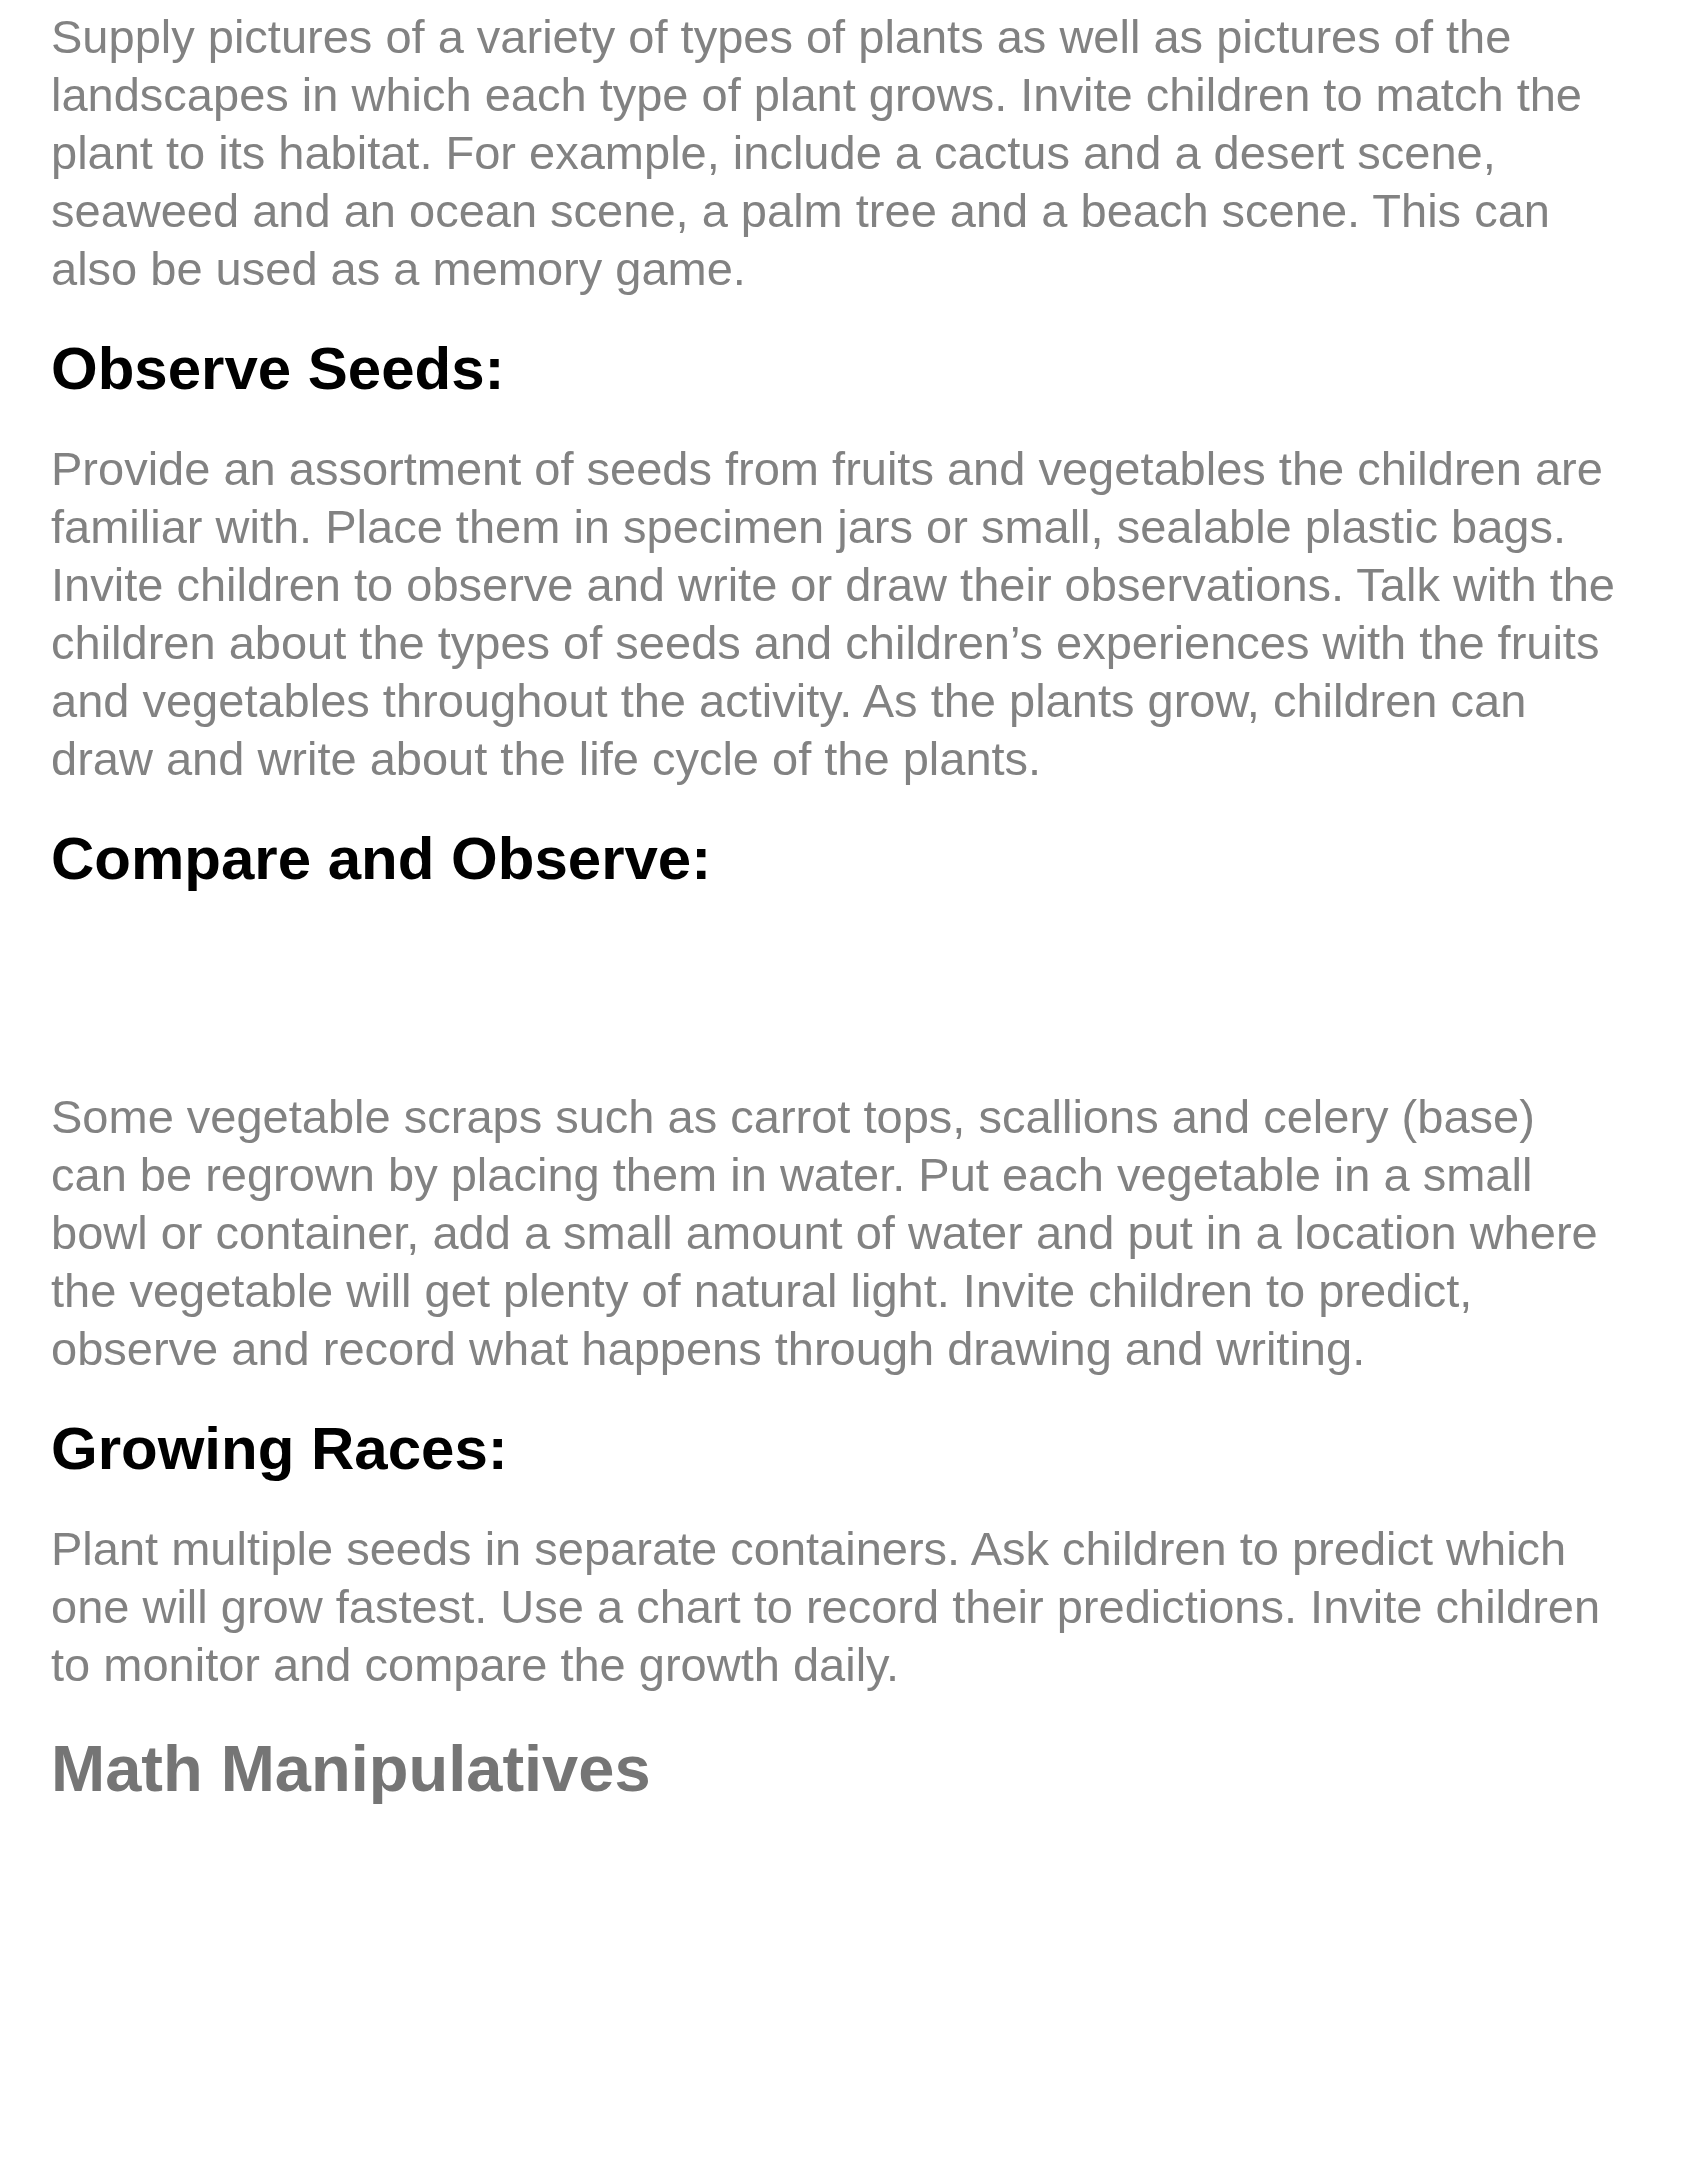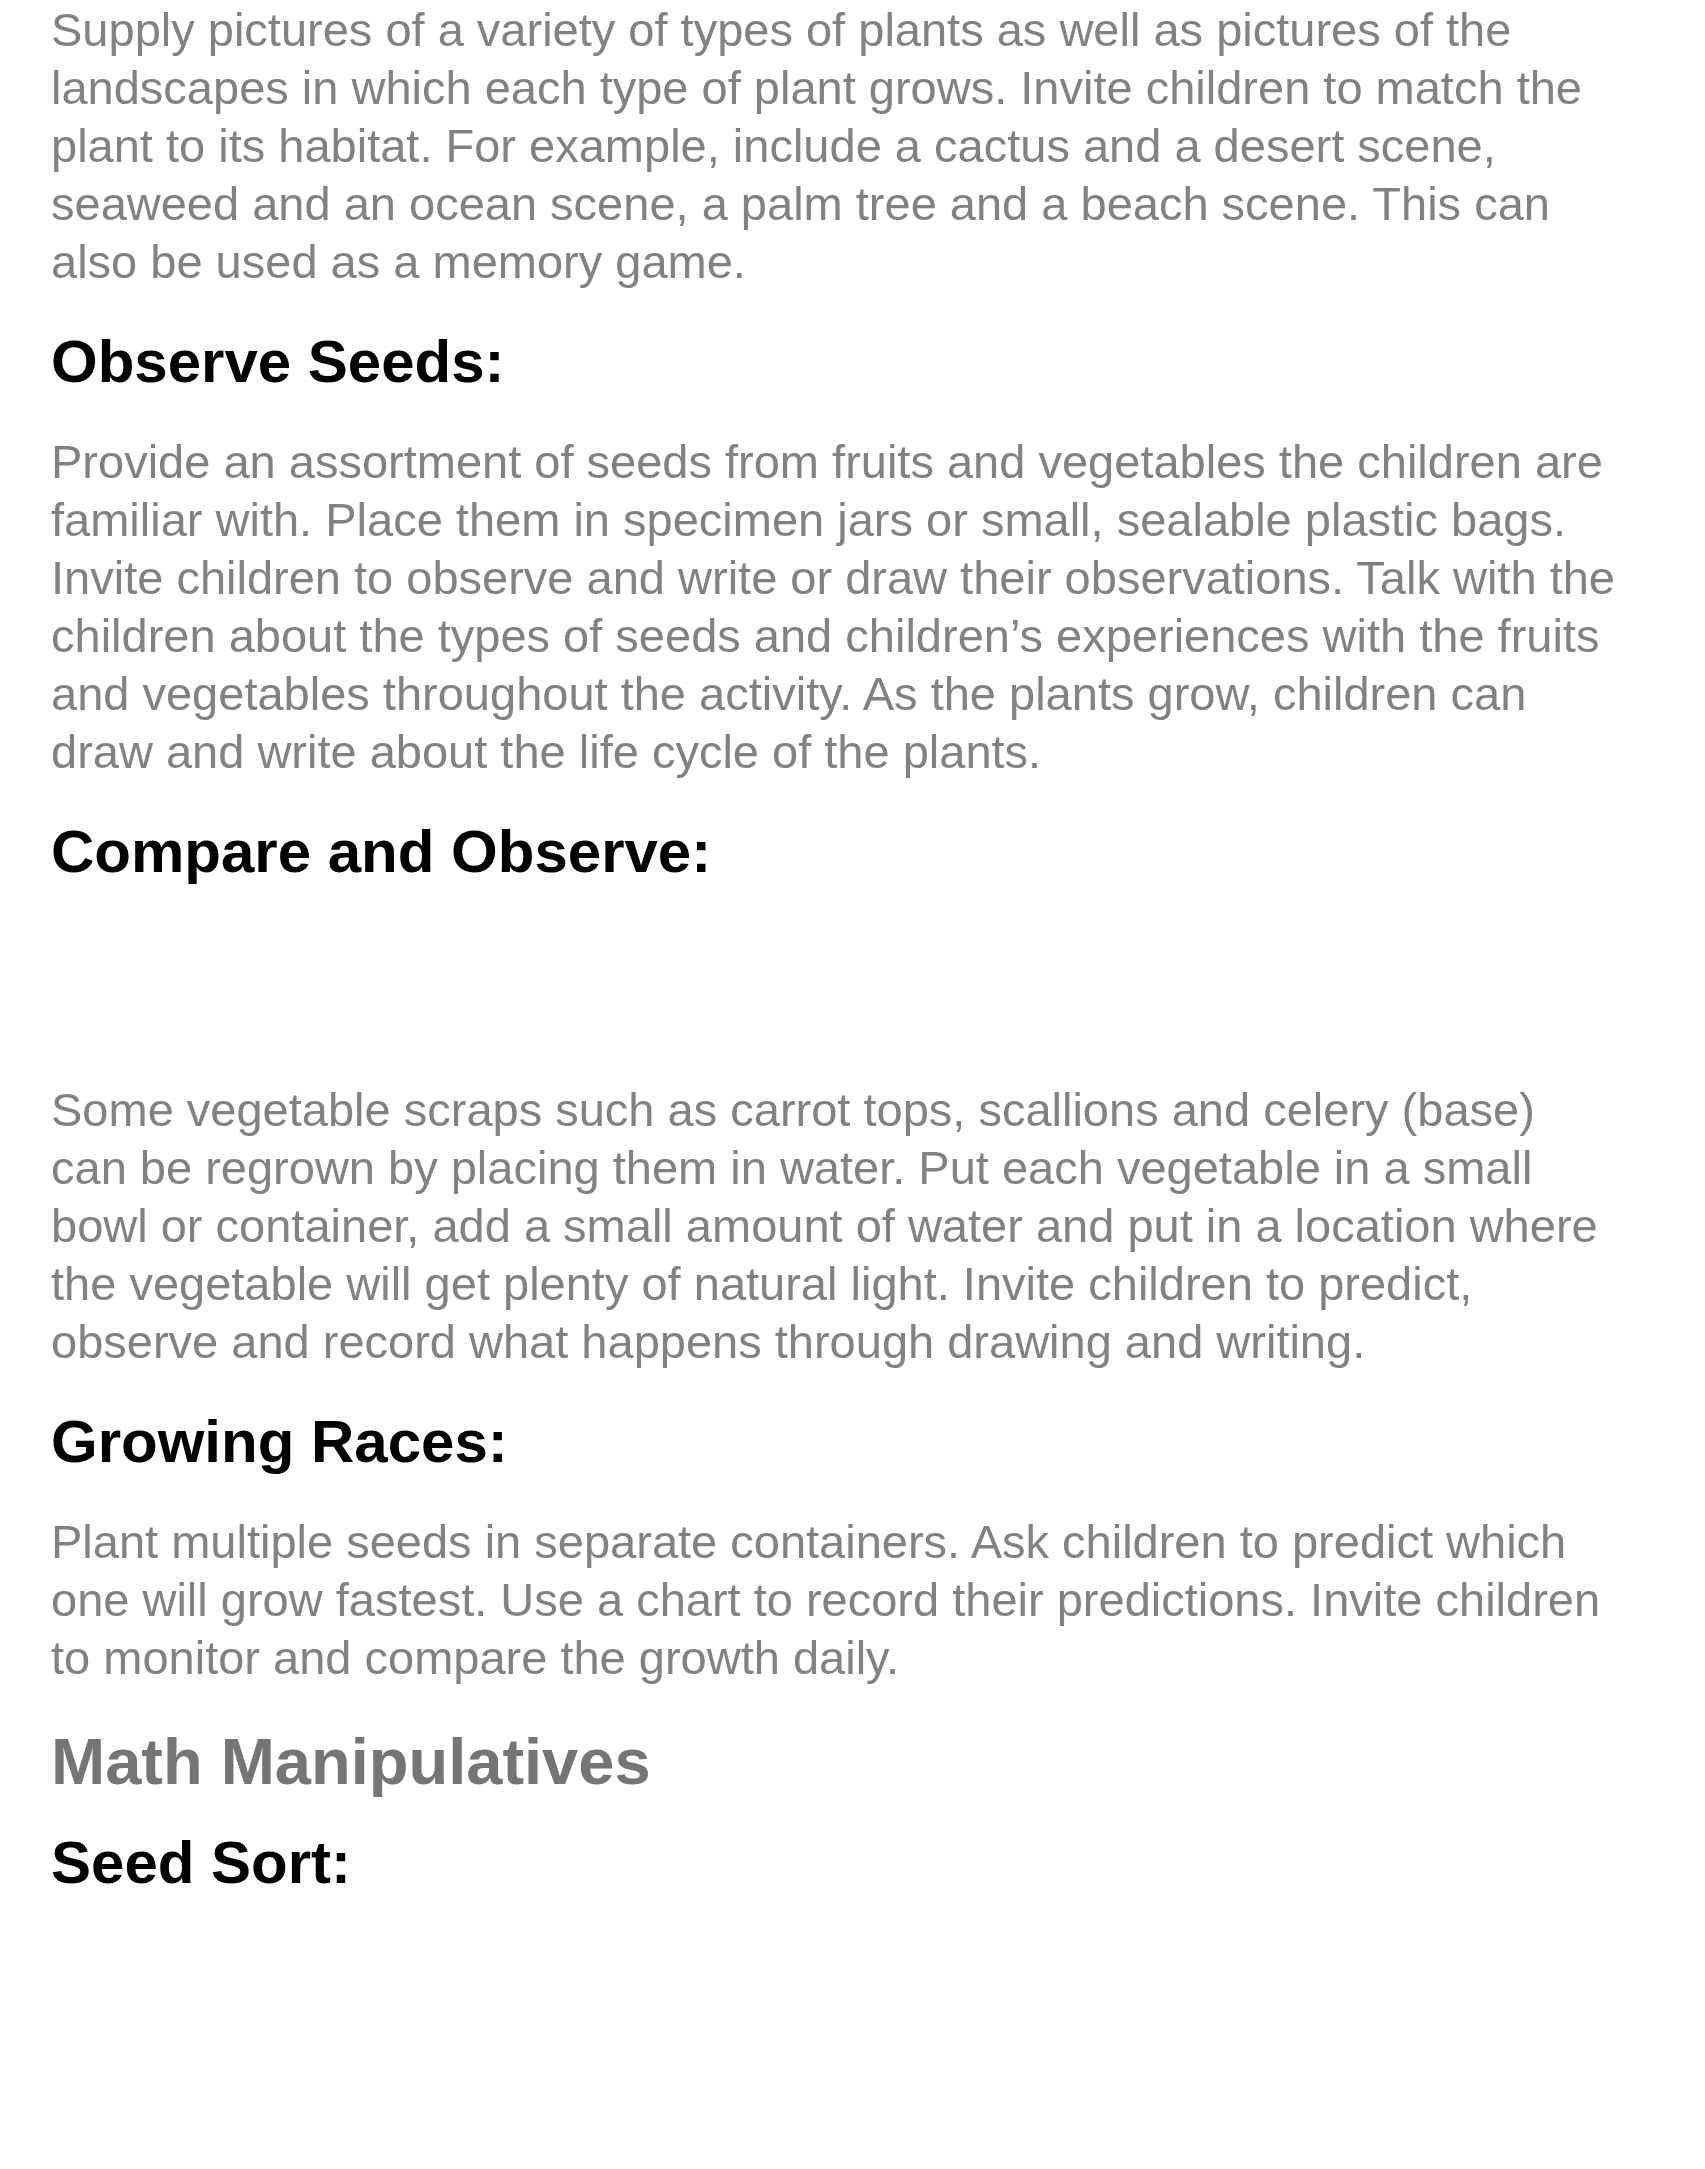--- a/index.html
+++ b/index.html
@@ -10,21 +10,21 @@
   body {
     width: 1705px;
     height: 2170px;
     overflow: hidden;
     font-family: "Liberation Sans", sans-serif;
   }
   .page {
     box-sizing: border-box;
     width: 1705px;
     height: 2170px;
-    padding: 1px 51px 0 51px;
+    padding: 8px 51px 0 51px;
     background: #ffffff;
   }
   p.body-text {
     margin: 0 0 39px 0;
     font-size: 47px;
     line-height: 58px;
     font-weight: 400;
     color: #828282;
     white-space: pre-line;
   }
@@ -82,16 +82,15 @@
 observe and record what happens through drawing and writing.</p>
 
   <h2 class="section-heading">Growing Races:</h2>
 
   <p class="body-text">Plant multiple seeds in separate containers. Ask children to predict which
 one will grow fastest. Use a chart to record their predictions. Invite children
 to monitor and compare the growth daily.</p>
 
   <h2 class="sub-heading">Math Manipulatives</h2>
 
-  <h2 class="section-heading">Seed Sort:</h2>
 
 </div>
 
 
 </body></html>

